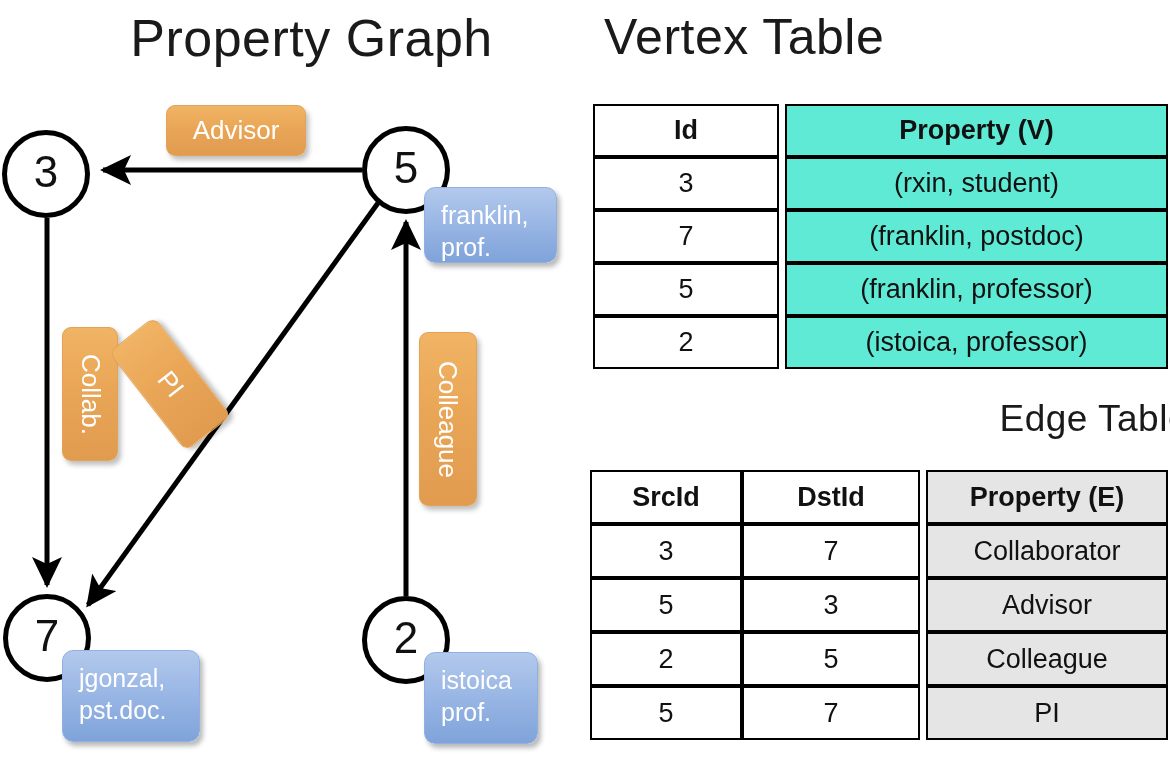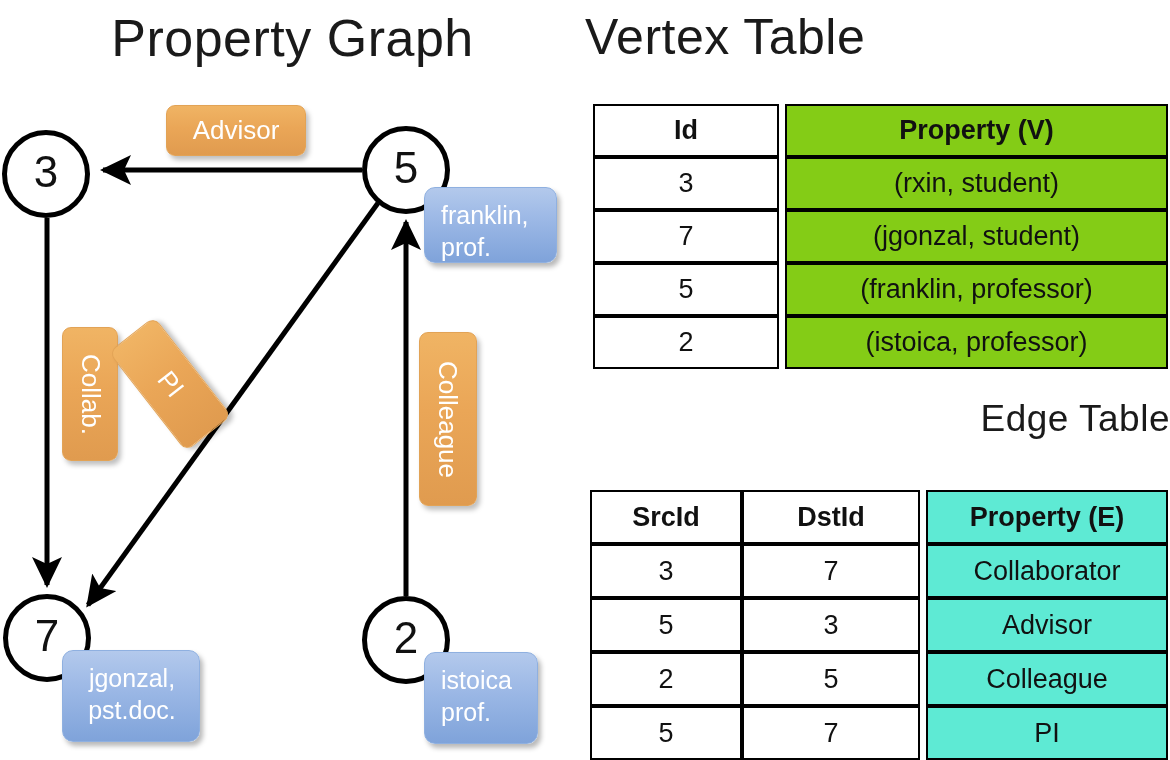--- a/index.html
+++ b/index.html
@@ -18,20 +18,21 @@
   }
 
   
   .title {
     position: absolute;
     font-family: "Liberation Sans", sans-serif;
     font-weight: 300;
     color: #1a1a1a;
     letter-spacing: 0.5px;
     white-space: nowrap;
+    margin-left: 19px;
   }
   #title-property-graph {
     left: 0; top: 8px;
     width: 585px;
     text-align: center;
     font-size: 52px;
   }
   #title-vertex-table {
     left: 585px; top: 8px;
     width: 585px;
@@ -93,21 +94,21 @@
     font-size: 25px;
     font-weight: 300;
     line-height: 1.26;
     padding: 12px 14px 12px 16px;
     box-sizing: border-box;
     z-index: 4;
     white-space: pre-line;
   }
   #prop-rxin     { left: 62px;  top: 184px; width: 136px; height: 91px; }
   #prop-franklin { left: 424px; top: 187px; width: 133px; height: 76px; }
-  #prop-jgonzal  { left: 62px;  top: 650px; width: 138px; height: 92px; text-align: center; }
+  #prop-jgonzal  { left: 62px;  top: 650px; width: 138px; height: 92px; }
   #prop-istoica  { left: 424px; top: 652px; width: 114px; height: 92px; }
 
   
   .edge-box {
     position: absolute;
     border-radius: 9px;
     background: linear-gradient(to bottom, #f0b464 0%, #eaa657 45%, #e09b4f 100%);
     border: 1px solid #e2a356;
     box-shadow: 3px 4px 5px rgba(0,0,0,0.25);
     color: #ffffff;
@@ -167,31 +168,31 @@
   }
   .data-table th {
     font-weight: bold;
     font-size: 27px;
   }
   .gap-col {
     border: none !important;
     width: 6px;
     background: #ffffff;
   }
-  .vfill { background: #84cc16; }
-  .efill { background: #5eead4; }
+  .vfill { background: #5eead4; }
+  .efill { background: #e5e5e5; }
 
   #vertex-table {
     left: 593px; top: 104px;
     width: 575px;
   }
   #vertex-table td, #vertex-table th { height: 53px; }
 
   #edge-table {
-    left: 590px; top: 490px;
+    left: 590px; top: 470px;
     width: 578px;
   }
   #edge-table td, #edge-table th { height: 54px; }
 </style>
 </head>
 <body>
 
 <div class="title" id="title-property-graph">Property Graph</div>
 <div class="title" id="title-vertex-table">Vertex Table</div>
 <div class="title" id="title-edge-table">Edge Table</div>
@@ -274,21 +275,21 @@
   </thead>
   <tbody>
     <tr>
       <td>3</td>
       <td class="gap-col"></td>
       <td class="vfill">(rxin, student)</td>
     </tr>
     <tr>
       <td>7</td>
       <td class="gap-col"></td>
-      <td class="vfill">(jgonzal, student)</td>
+      <td class="vfill">(franklin, postdoc)</td>
     </tr>
     <tr>
       <td>5</td>
       <td class="gap-col"></td>
       <td class="vfill">(franklin, professor)</td>
     </tr>
     <tr>
       <td>2</td>
       <td class="gap-col"></td>
       <td class="vfill">(istoica, professor)</td>

